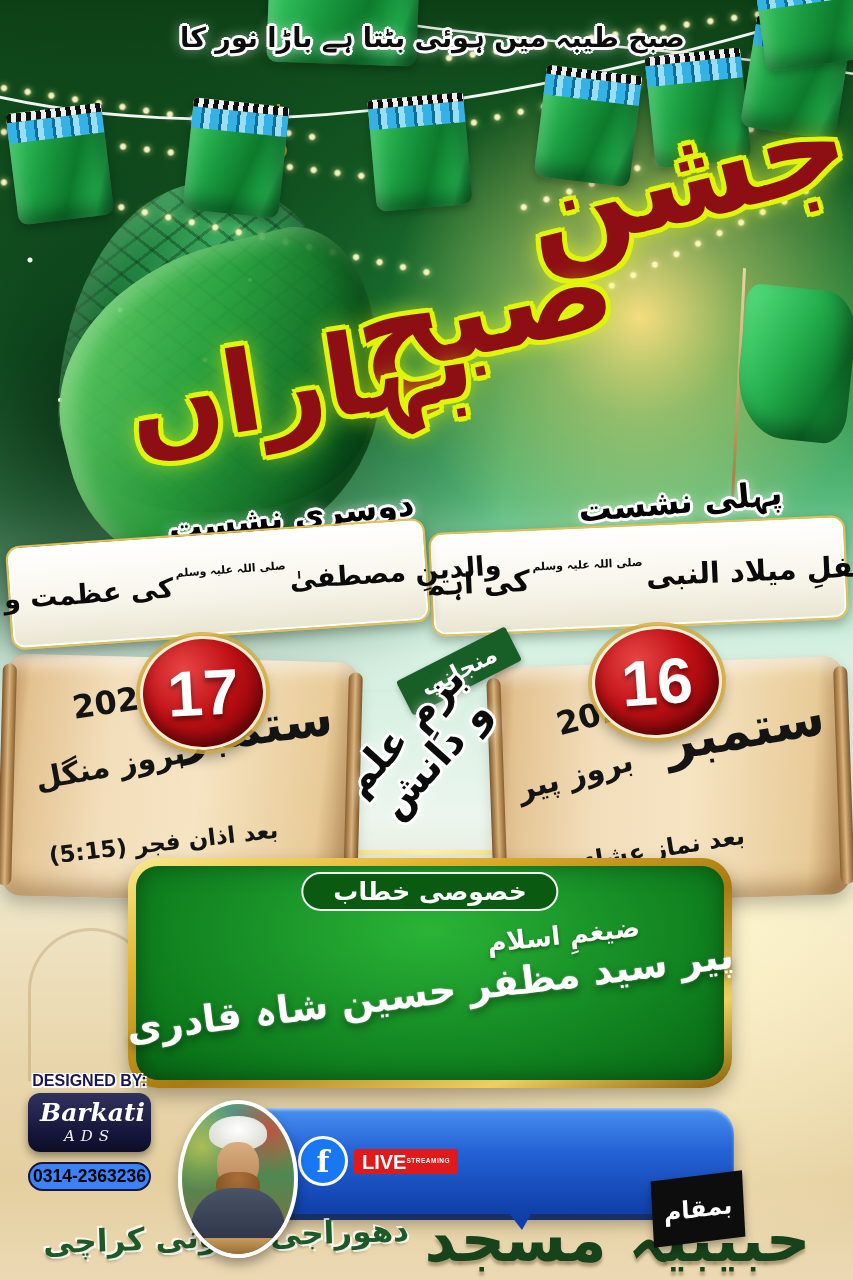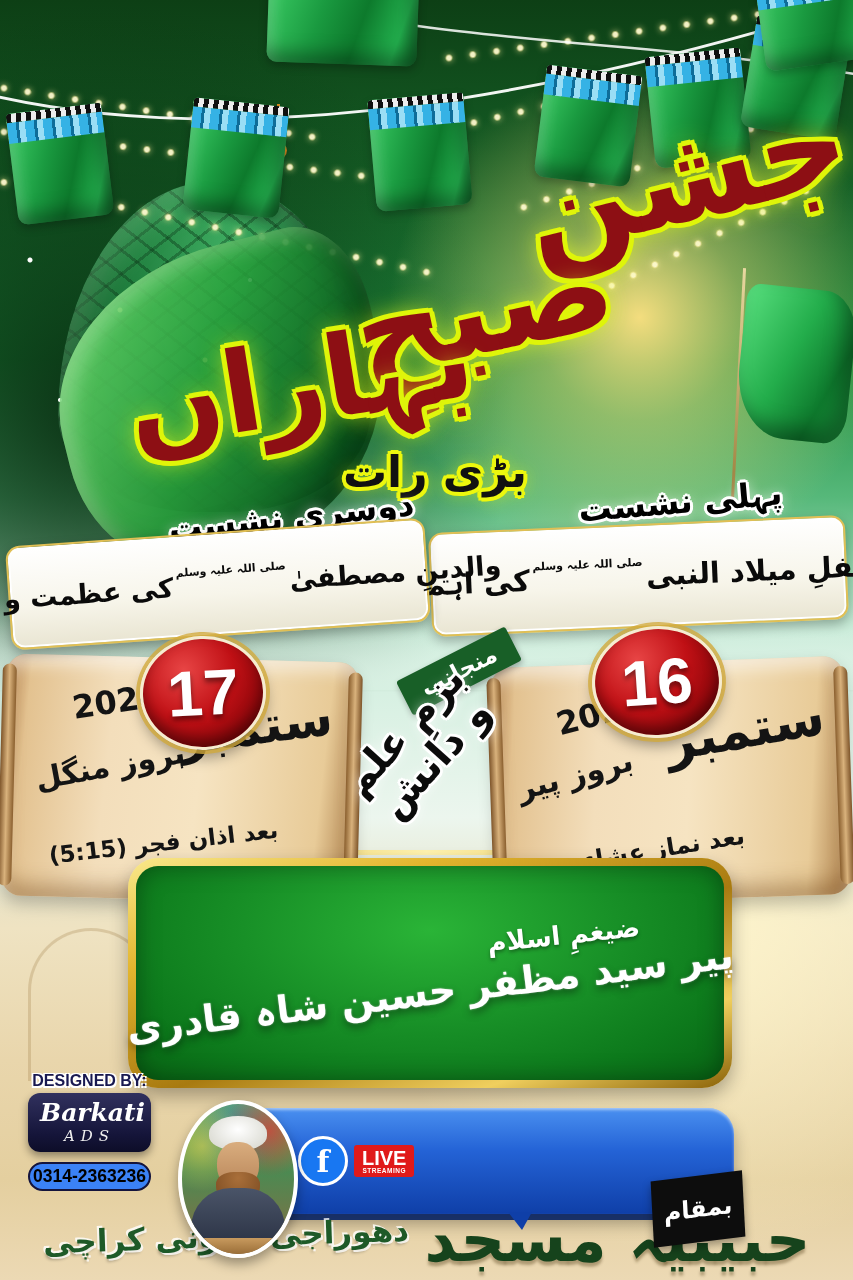--- a/index.html
+++ b/index.html
@@ -220,21 +220,21 @@
     border-radius:26px;
     background:linear-gradient(180deg,#4a90f0 0%,#2463d6 40%,#0f3fa8 100%);
     box-shadow:0 6px 0 rgba(8,35,100,.9), 0 10px 16px rgba(0,0,0,.3), inset 0 2px 3px rgba(255,255,255,.5);
     display:flex; align-items:center; padding-left:66px; box-sizing:border-box; }
   .bluebar::after { content:""; position:absolute; bottom:-16px; left:55%; width:0; height:0;
     border-left:14px solid transparent; border-right:10px solid transparent; border-top:18px solid #0f3fa8; }
   .fb-icon { width:44px; height:44px; border-radius:50%; background:#1877f2; border:3px solid #fff;
     color:#fff; display:flex; align-items:center; justify-content:center;
     font-size:30px; font-weight:700; font-family:"DejaVu Serif", serif; flex:0 0 auto; }
   .live-badge { background:#e01a1a; color:#fff; border-radius:3px; padding:3px 8px 2px; margin-left:6px;
-    display:flex; flex-direction:column; align-items:center; line-height:1; flex:0 0 auto; }
+    display:flex; flex-direction:row; align-items:center; line-height:1; flex:0 0 auto; }
   .live-main { font-size:20px; font-weight:700; font-family:"Liberation Sans", sans-serif; }
   .live-sub  { font-size:6.5px; font-weight:700; letter-spacing:.5px; font-family:"Liberation Sans", sans-serif; }
   .alm { margin-left:9px; color:#fff; font-family:"Liberation Sans", sans-serif; font-weight:700;
     line-height:1.1; text-shadow:0 2px 3px rgba(0,0,0,.35); }
   .alm div { font-size:26px; }
 
   
   .maqam { position:absolute; left:652px; top:1176px; width:92px; height:66px; z-index:8;
     background:#0d0d0d; transform:rotate(-7deg) skewX(-4deg);
     display:flex; align-items:center; justify-content:center; color:#fff; font-size:24px; font-weight:700;
@@ -285,26 +285,26 @@
   <div class="flag f4"></div>
   <div class="flag f5"></div>
   <div class="flag f6"></div>
   <div class="flag f7"></div>
   <div class="flag f8"></div>
   <div class="flag-left"></div>
   <div class="flag-right-pole"></div>
   <div class="flag-right"></div>
 
   <div class="poetry out-white">
+    <div>صبح طیبہ میں ہوئی بٹتا ہے باڑا نور کا</div>
   </div>
 
   <div class="tword tw1">جشن</div>
   <div class="tword tw2">صبحِ</div>
   <div class="tword tw3">بہاراں</div>
-  <div class="subtitle out-yellow">بڑی رات</div>
 
   <div class="sess-label sl1 out-white">پہلی نشست</div>
   <div class="sess-box sb1">
     <span>محفلِ میلاد النبی</span>
     <span class="durood">صلی اللہ علیہ وسلم</span>
     <span>کی اہمیت</span>
   </div>
   <div class="sess-label sl2 out-white">دوسری نشست</div>
   <div class="sess-box sb2">
     <span>والدینِ مصطفیٰ</span>
@@ -327,20 +327,21 @@
     <div class="scr-t tm">بعد نماز عشاء</div>
   </div>
   <div class="daynum d17">17</div>
   <div class="daynum d16">16</div>
 
   <div class="minjanib">منجانب</div>
   <div class="bazm out-white">بزمِ علم و دانش</div>
 
   <div class="gb-outer">
     <div class="gb-inner">
+      <div class="khitab">خصوصی خطاب</div>
       <div class="zaigham">ضیغمِ اسلام</div>
       <div class="pirname">پیر سید مظفر حسین شاہ قادری</div>
     </div>
   </div>
 
   <div class="dby">
     <div class="dby-label">DESIGNED BY:</div>
     <div class="dby-box">
       <div class="dby-name">Barkati</div>
       <div class="dby-ads">ADS</div>

